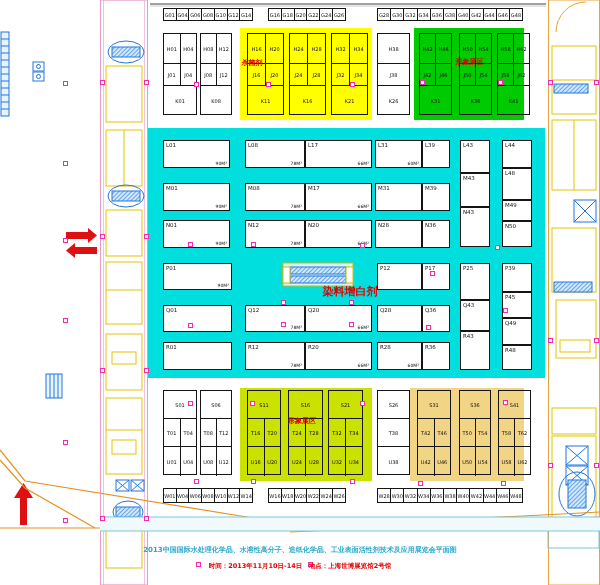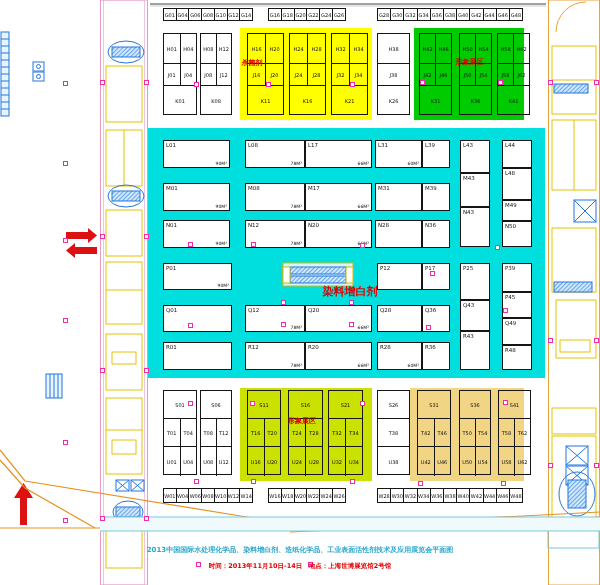--- a/index.html
+++ b/index.html
@@ -652,15 +652,15 @@
       <div class="marker" style="left: 594px; top: 40px;"></div>
       <div class="marker" style="left: 548px; top: 298px;"></div>
       <div class="marker" style="left: 594px; top: 298px;"></div>
       <div class="marker" style="left: 308px; top: 522px;"></div>
       <div class="marker" style="left: 196px; top: 522px;"></div>
       <div class="marker" style="left: 548px; top: 423px;"></div>
       <div class="marker" style="left: 594px; top: 423px;"></div>
     </div>
 
 
-  <div id="caption1">2013中国国际水处理化学品、染料增白剂、造纸化学品、工业表面活性剂技术及应用展览会平面图</div>
+  <div id="caption1">2013中国国际水处理化学品、水溶性高分子、造纸化学品、工业表面活性剂技术及应用展览会平面图</div>
   <div id="caption2">时间：2013年11月10日-14日　地点：上海世博展览馆2号馆</div>
 </div>
 
 </body></html>

